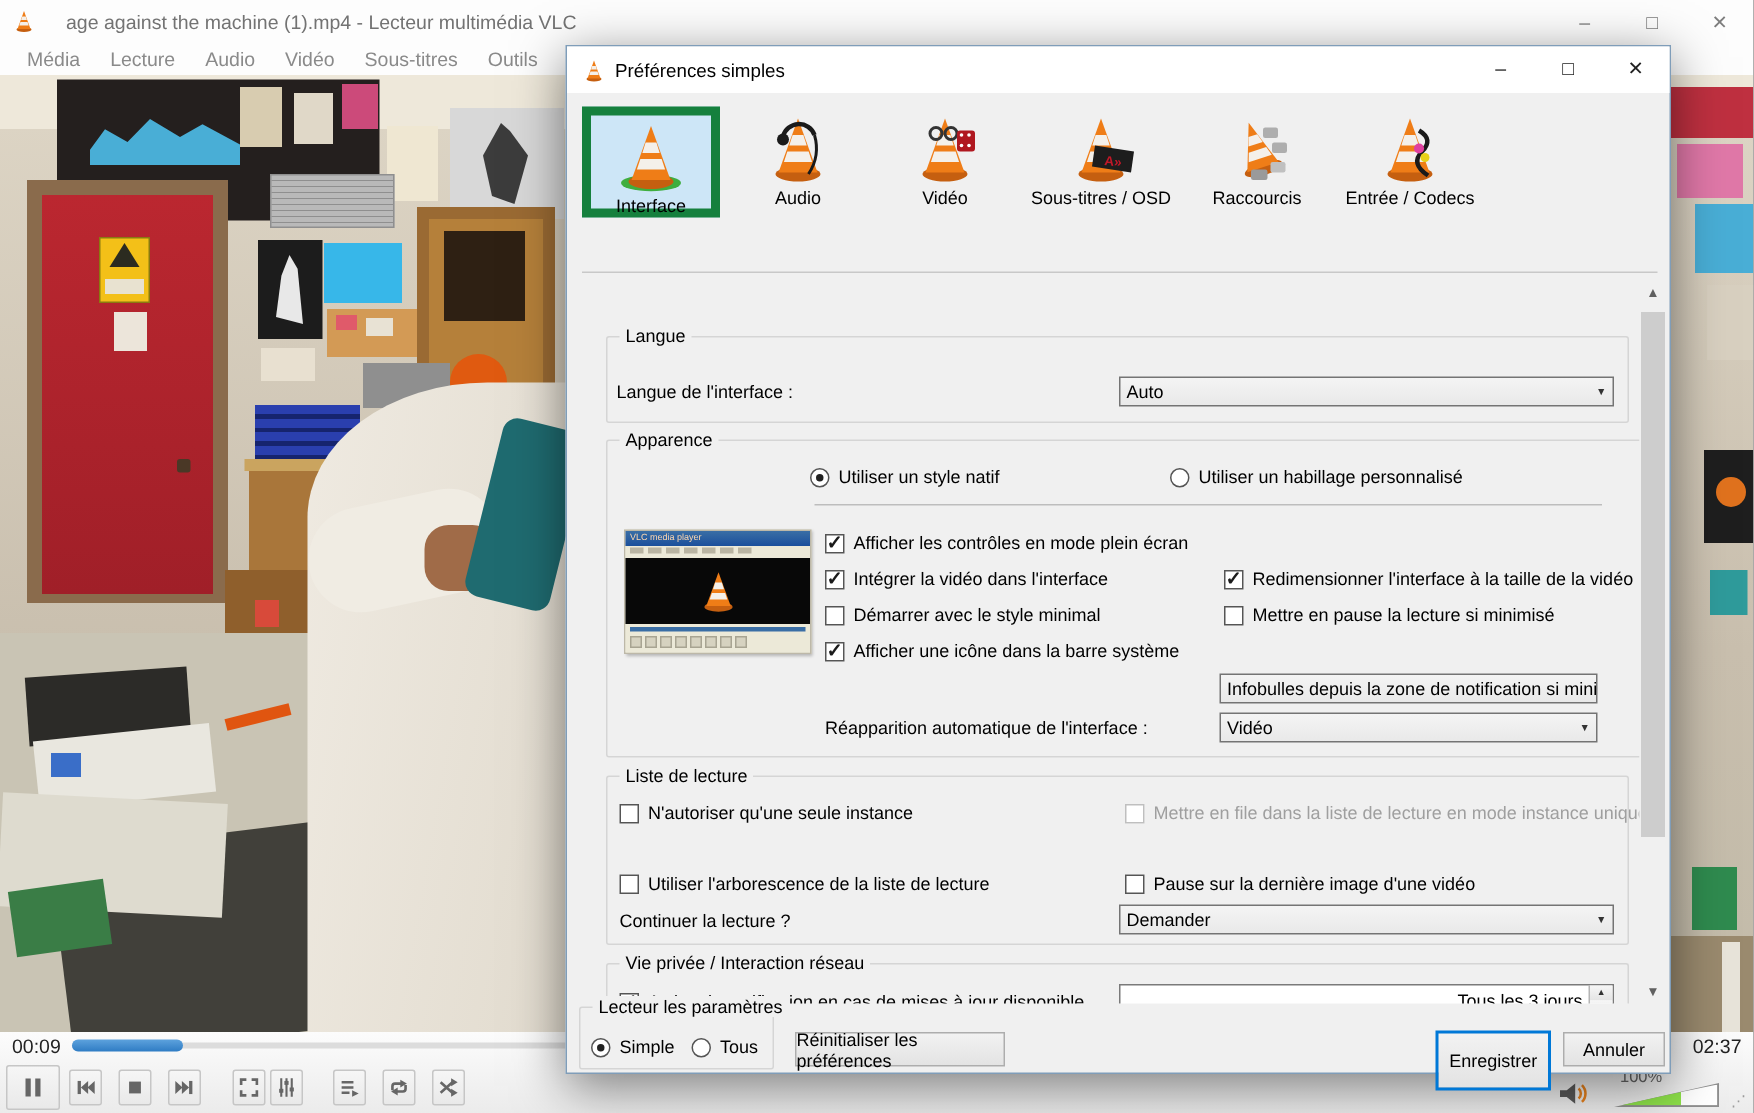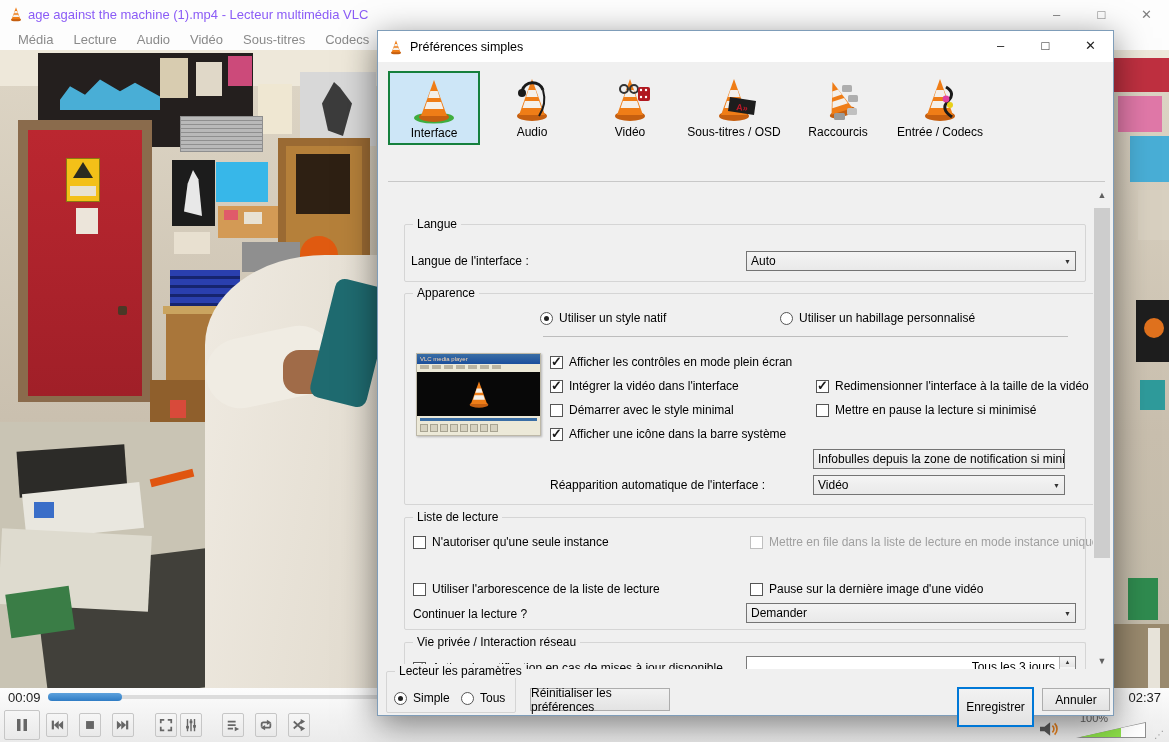--- a/index.html
+++ b/index.html
@@ -2,21 +2,21 @@
 <html><head>
 <meta charset="utf-8">
 <style>
   * { margin:0; padding:0; box-sizing:border-box; }
   html,body { width:1169px; height:742px; }
   body { font-family:"Liberation Sans", sans-serif; background:#2b2b2b; }
   #stage { position:relative; width:1169px; height:742px; overflow:hidden; background:#f0f0f0; }
 
   
   .titlebar { position:absolute; left:0; top:0; width:1169px; height:28px; background:#fdfdfd; display:flex; align-items:center; }
-  .titlebar .ttext { color:#8b5cf6; font-size:13px; margin-left:4px; }
+  .titlebar .ttext { color:#737373; font-size:13px; margin-left:20px; }
   .winbtns { position:absolute; right:0; top:0; height:28px; display:flex; }
   .winbtn { width:45px; height:28px; display:flex; align-items:center; justify-content:center; color:#7e7e7e; font-size:13px; }
   .menubar { position:absolute; left:0; top:28px; width:1169px; height:22px; background:#fdfdfd; display:flex; align-items:center; padding-left:8px; }
   .menuitem { color:#8a8a8a; font-size:13px; padding:0 10px; }
 
   
   #video { position:absolute; left:0; top:50px; width:1169px; height:638px; background:linear-gradient(#ded6c6,#c9bfae 60%, #c2bba9); overflow:hidden; }
   .sc { position:absolute; }
 
   
@@ -32,21 +32,21 @@
 
   
   #dialog { position:absolute; left:377px; top:30px; width:737px; height:686px; background:#f0f0f0; border:1px solid #7f9db9; box-shadow:0 8px 32px rgba(0,0,0,.5); }
   #dlg-title { position:absolute; left:0; top:0; width:100%; height:31px; background:#ffffff; display:flex; align-items:center; }
   #dlg-title .ttext { color:#000; font-size:12.5px; margin-left:6px; }
   #dlg-btns { position:absolute; right:0; top:0; height:31px; display:flex; }
   #dlg-btns .winbtn { color:#222; }
 
   #tabsrow { position:absolute; left:10px; top:40px; height:76px; display:flex; gap:6px; }
   .tab { width:92px; height:74px; display:flex; flex-direction:column; align-items:center; justify-content:flex-start; padding-top:3px; border:1px solid transparent; }
-  .tab.sel { background:#cde6f7; border:2px solid #15803d; }
+  .tab.sel { background:#cde6f7; border:6px solid #15803d; }
   .tab .tlabel { font-size:12px; color:#000; margin-top:2px; white-space:nowrap; }
   .tabicon { position:relative; width:48px; height:48px; }
 
   #heading { position:absolute; left:13px; top:122px; font-size:17px; color:#000; }
   #headrule { position:absolute; left:10px; top:150px; width:717px; height:1px; background:#c8c8c8; }
 
   #scrollarea { position:absolute; left:10px; top:155px; width:705px; height:483px; overflow:hidden; }
   #scrollbar { position:absolute; left:715px; top:155px; width:18px; height:483px; background:#f0f0f0; }
   #scrollbar .arr { position:absolute; left:0; width:18px; height:17px; color:#606060; font-size:9px; display:flex; align-items:center; justify-content:center; }
   #sb-thumb { position:absolute; left:1px; top:22px; width:16px; height:350px; background:#cdcdcd; }
@@ -105,21 +105,21 @@
       <div class="winbtn">✕</div>
     </div>
   </div>
 
   <div class="menubar">
     <span class="menuitem">Média</span>
     <span class="menuitem">Lecture</span>
     <span class="menuitem">Audio</span>
     <span class="menuitem">Vidéo</span>
     <span class="menuitem">Sous-titres</span>
-    <span class="menuitem">Codecs</span>
+    <span class="menuitem">Outils</span>
     <span class="menuitem">Vue</span>
     <span class="menuitem">Aide</span>
   </div>
 
   <div id="video">
     <div class="sc" style="left:0;top:0;width:1169px;height:36px;background:#eee8da"></div>
     <div class="sc" style="left:38px;top:3px;width:215px;height:94px;background:#241f1e"></div>
     <div class="sc" style="left:60px;top:26px;width:100px;height:34px;background:#49aed6;clip-path:polygon(0 70%,10% 30%,25% 55%,40% 10%,60% 45%,75% 20%,100% 60%,100% 100%,0 100%)"></div>
     <div class="sc" style="left:300px;top:22px;width:76px;height:74px;background:#d8d8d8"></div>
     <div class="sc" style="left:322px;top:32px;width:30px;height:54px;background:#3c3c3c;clip-path:polygon(40% 0,60% 10%,100% 40%,70% 100%,20% 90%,0 40%)"></div>

